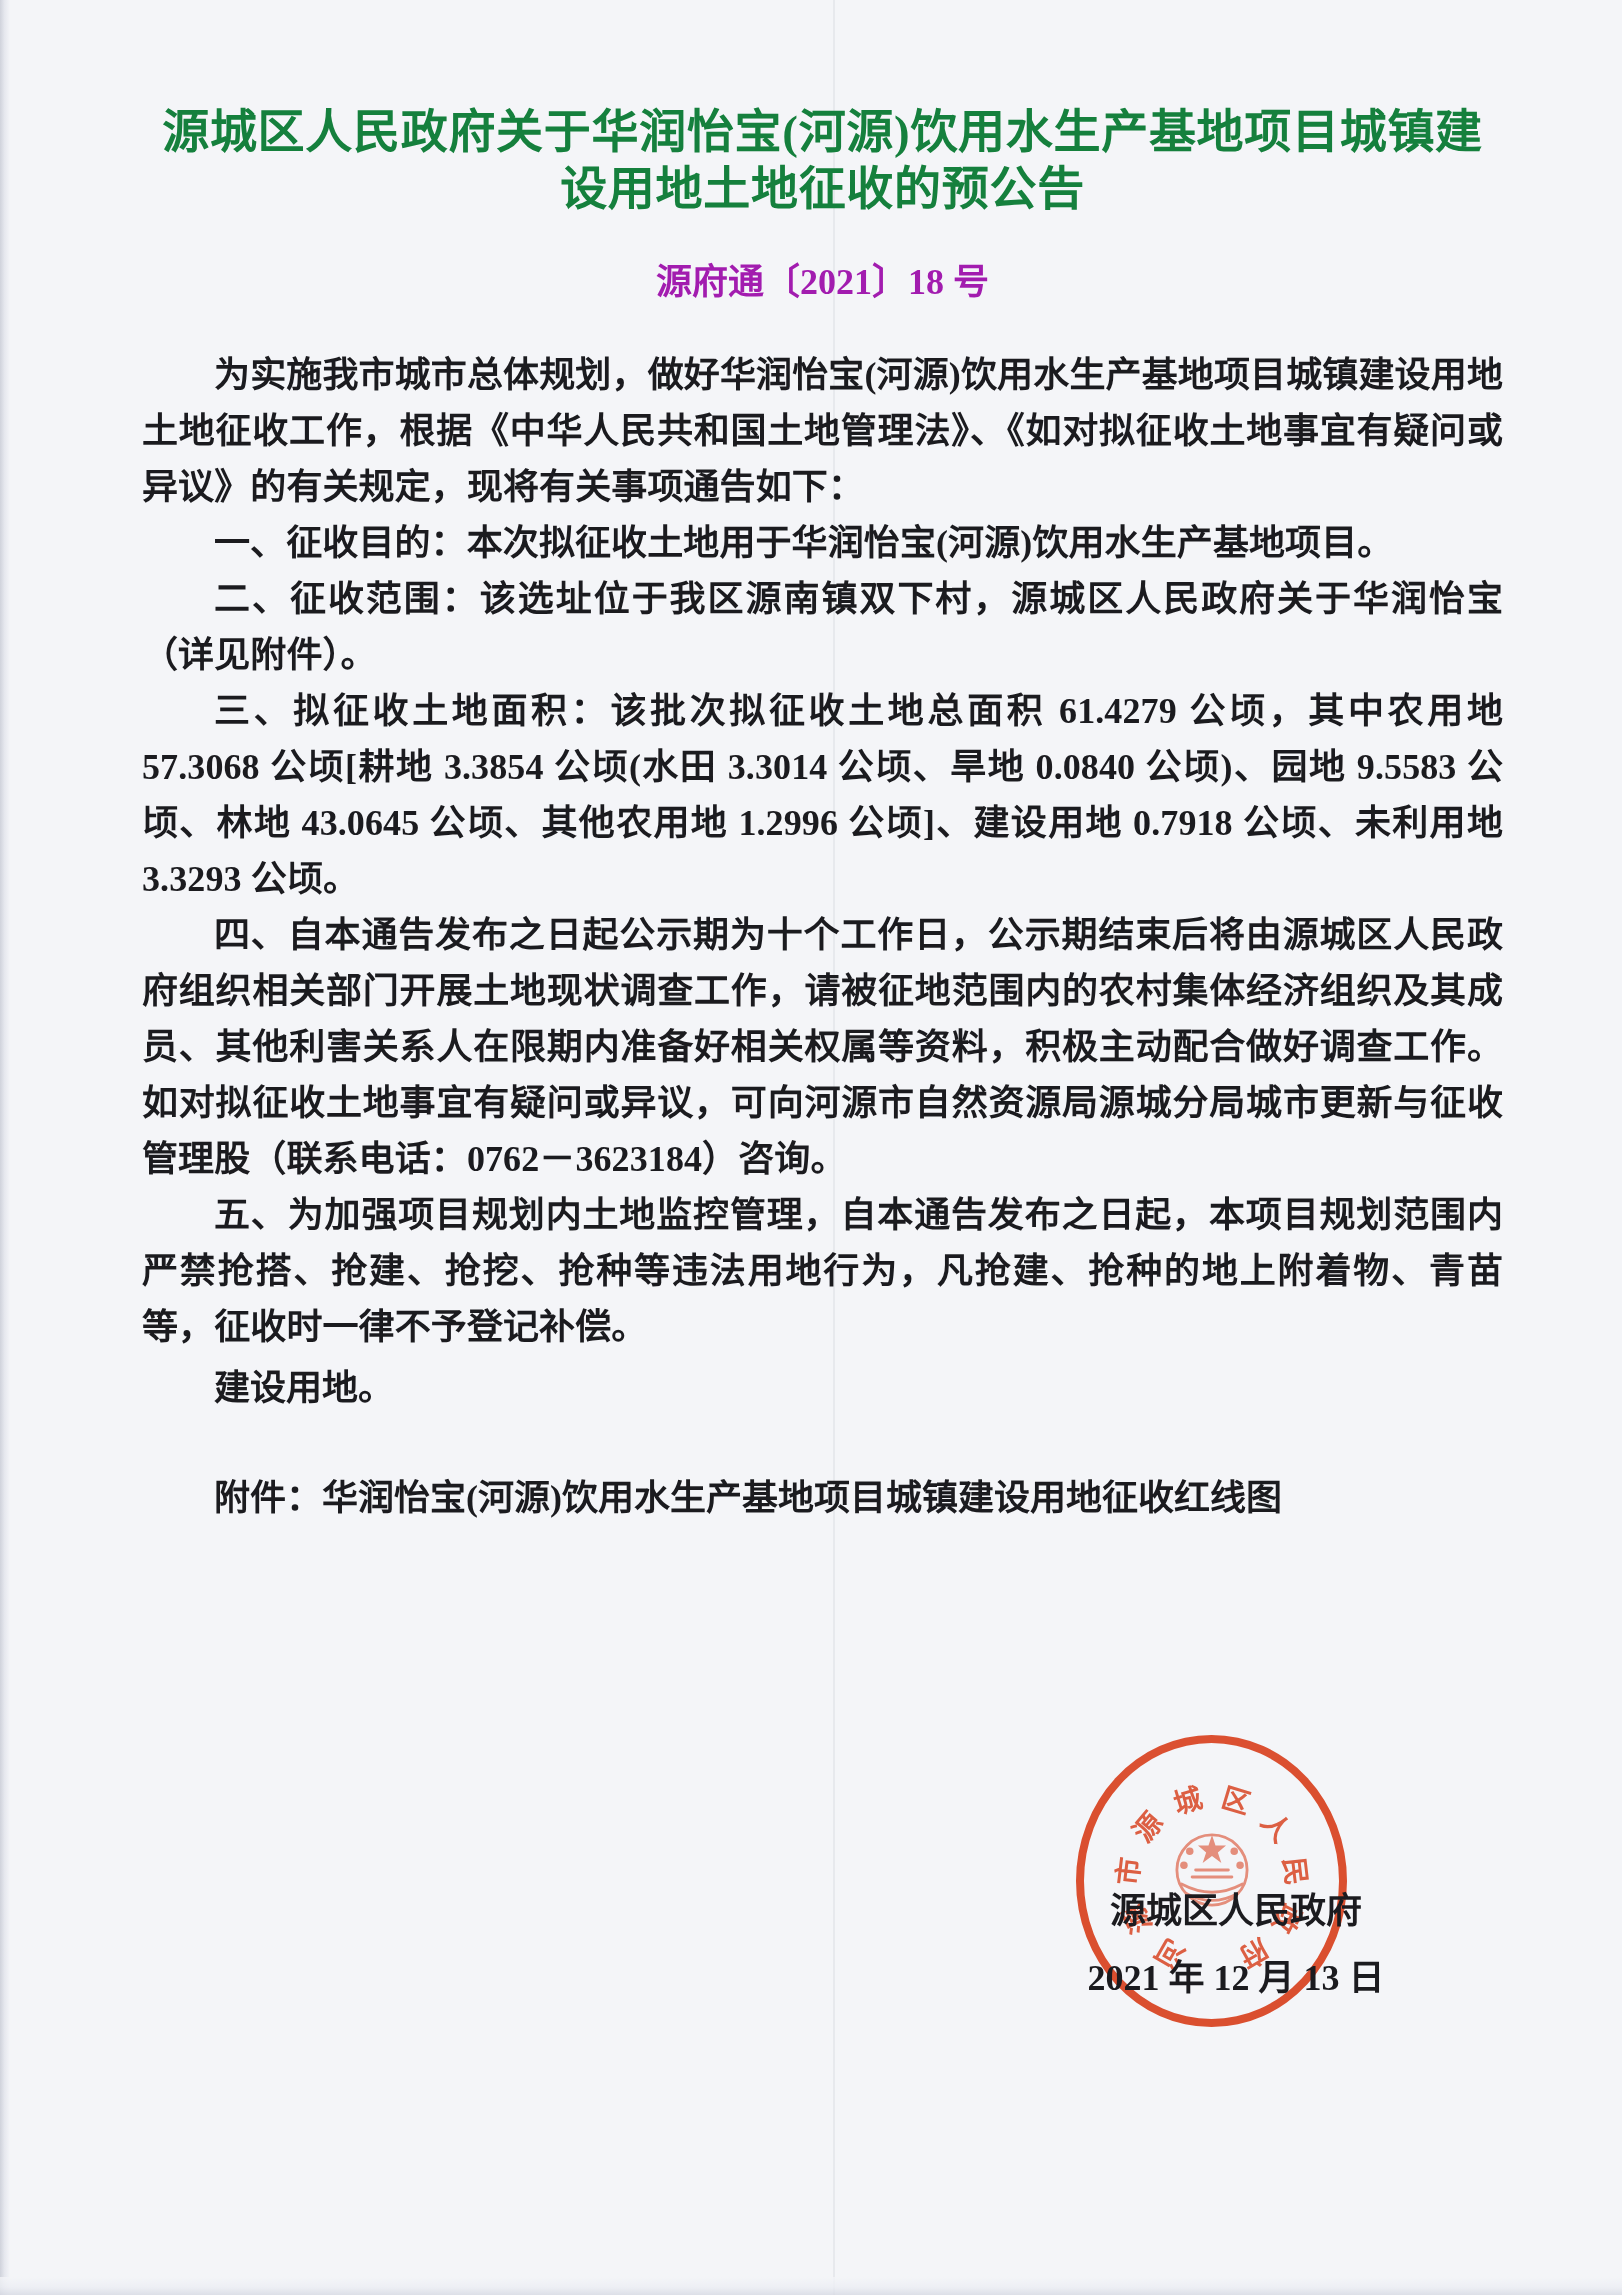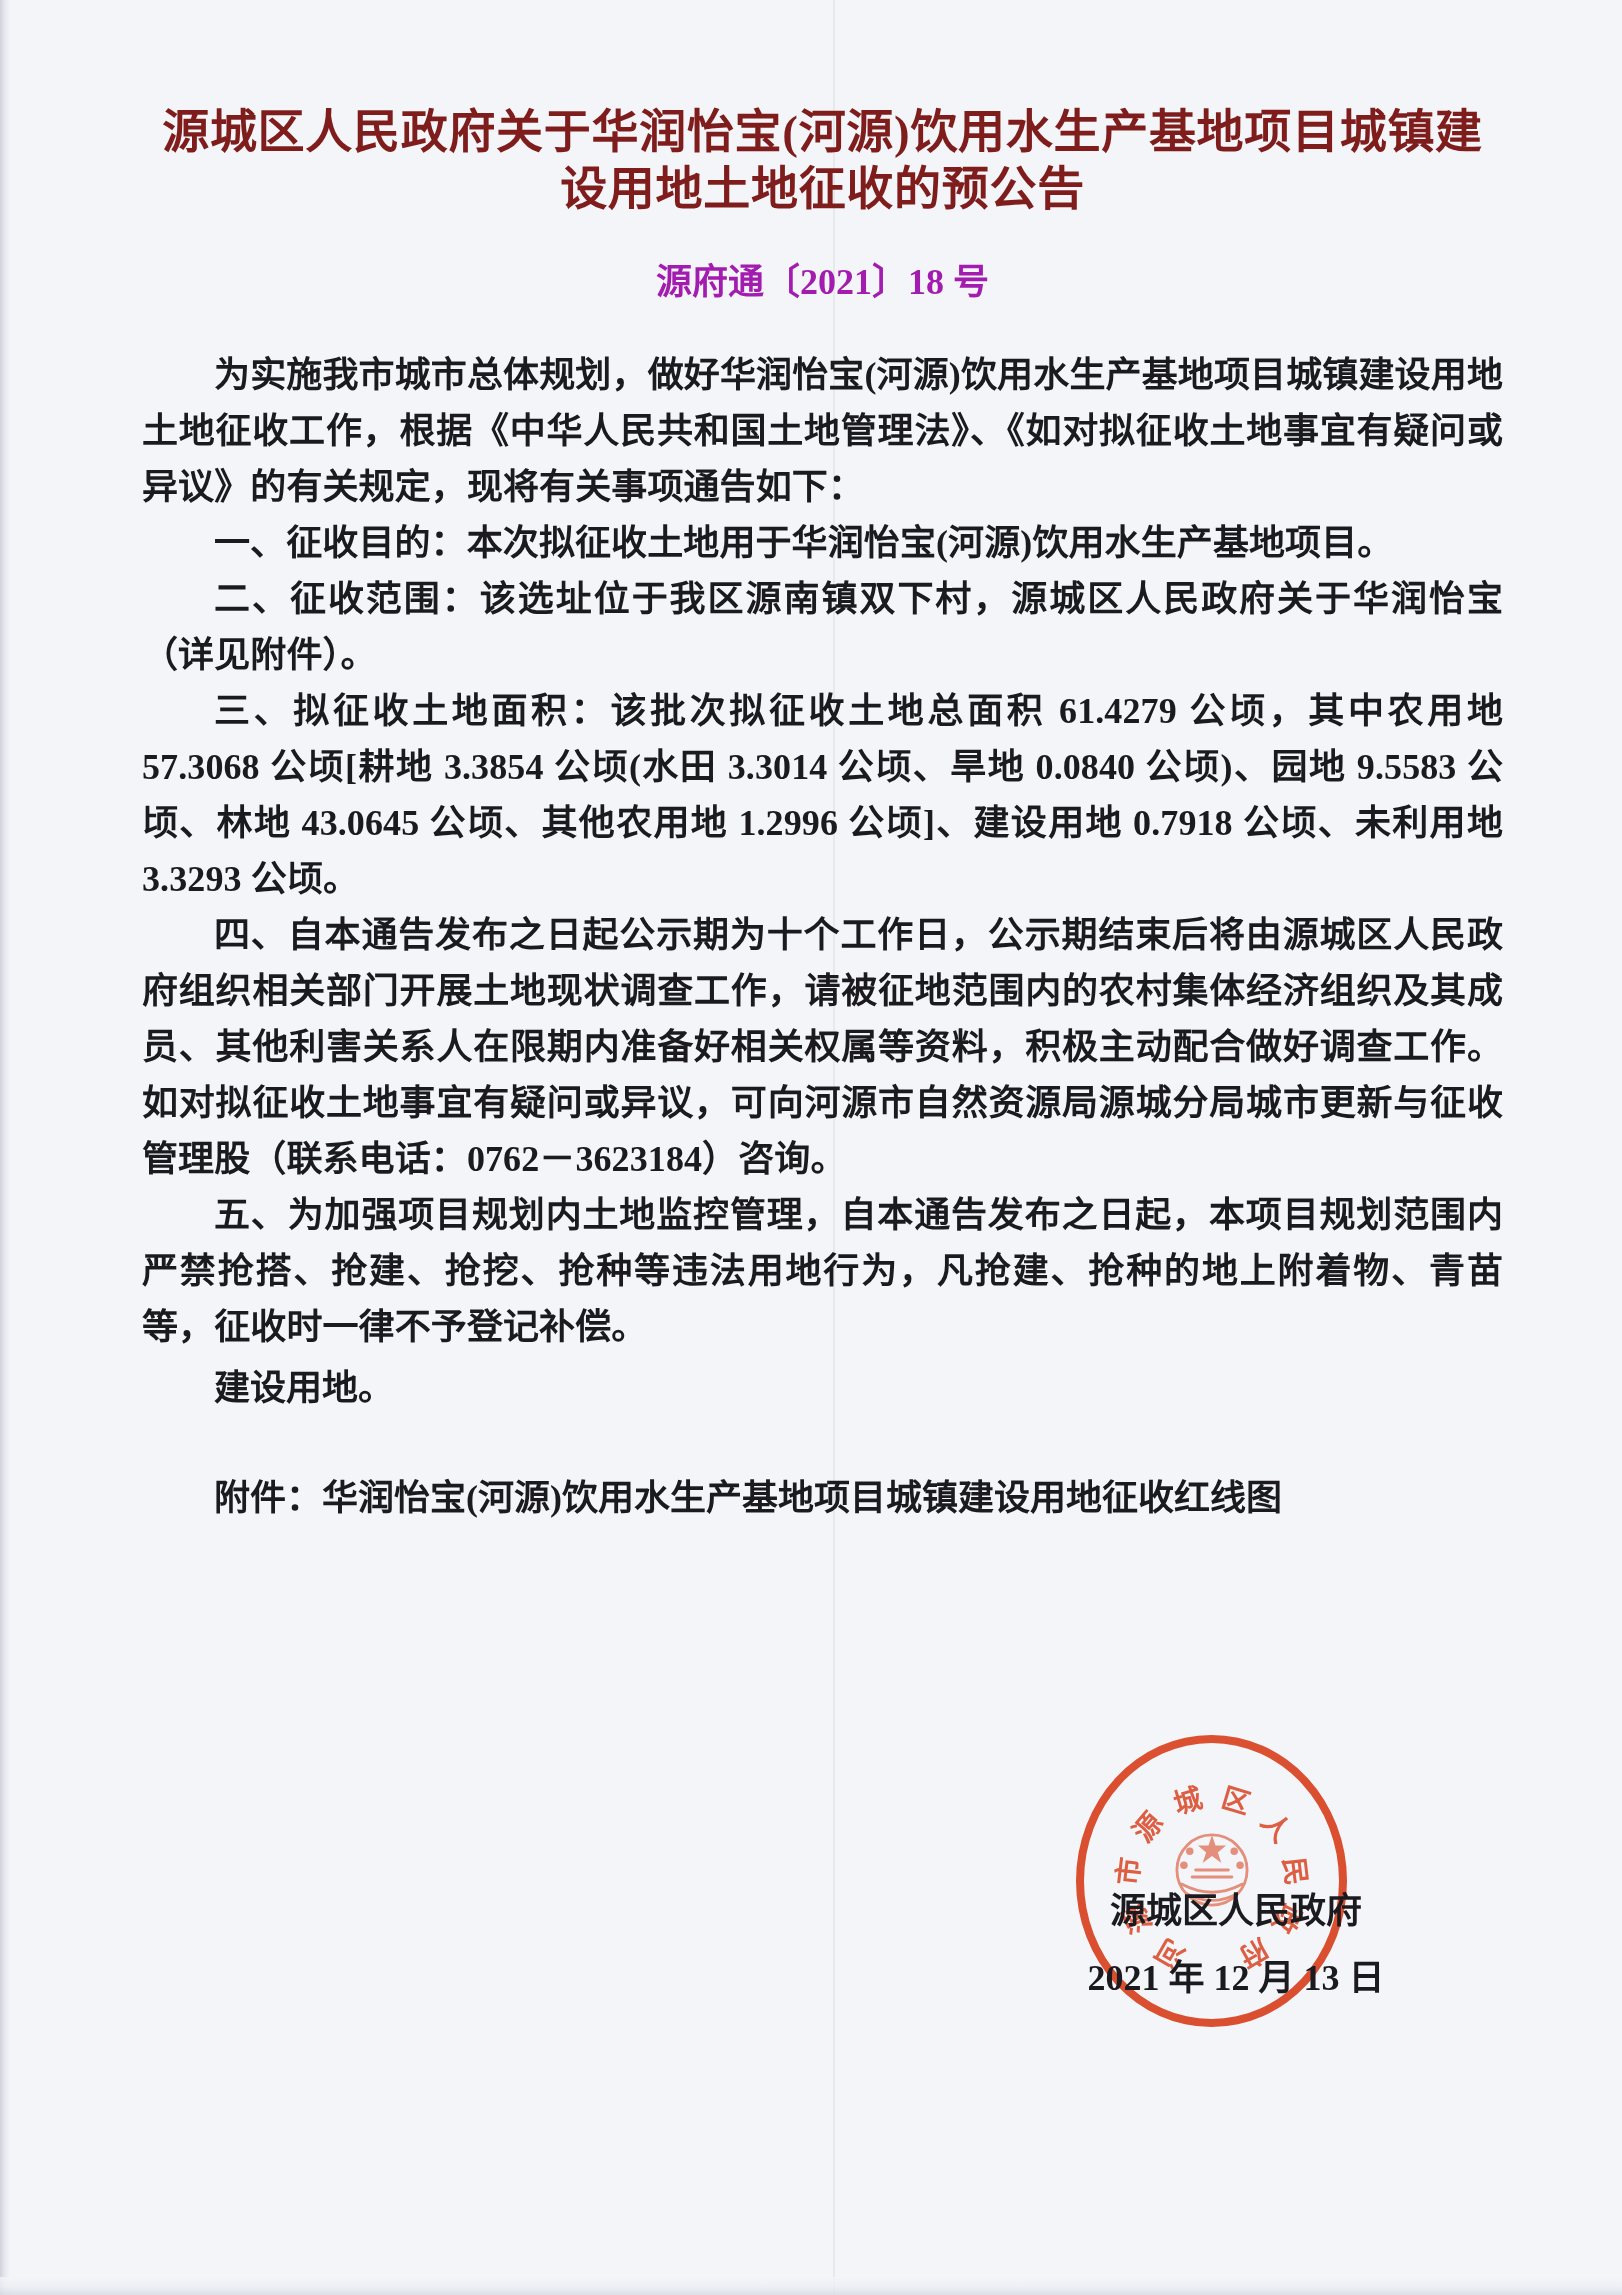--- a/index.html
+++ b/index.html
@@ -51,21 +51,21 @@
 
   
   .doc-title {
     margin: 0;
     padding-top: 104px;
     text-align: center;
     font-size: 47px;
     line-height: 1.22;
     font-weight: bold;
     letter-spacing: 0.7px;
-    color: #7f1d1d;
+    color: #15803d;
     font-family: "Liberation Serif", "DejaVu Serif", serif;
   }
 
   .doc-number {
     margin: 0;
     padding-top: 40px;
     text-align: center;
     font-size: 36px;
     line-height: 1.3;
     font-weight: bold;

